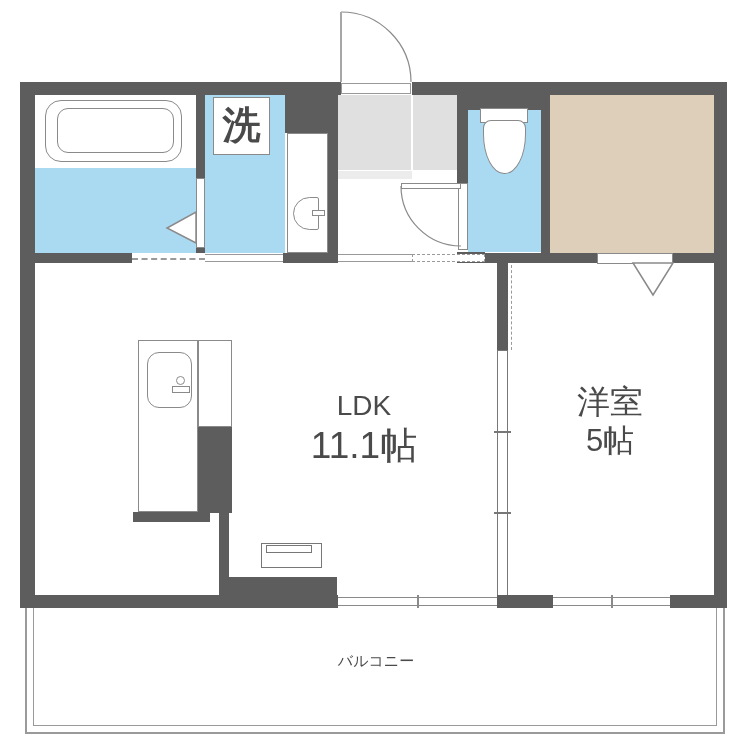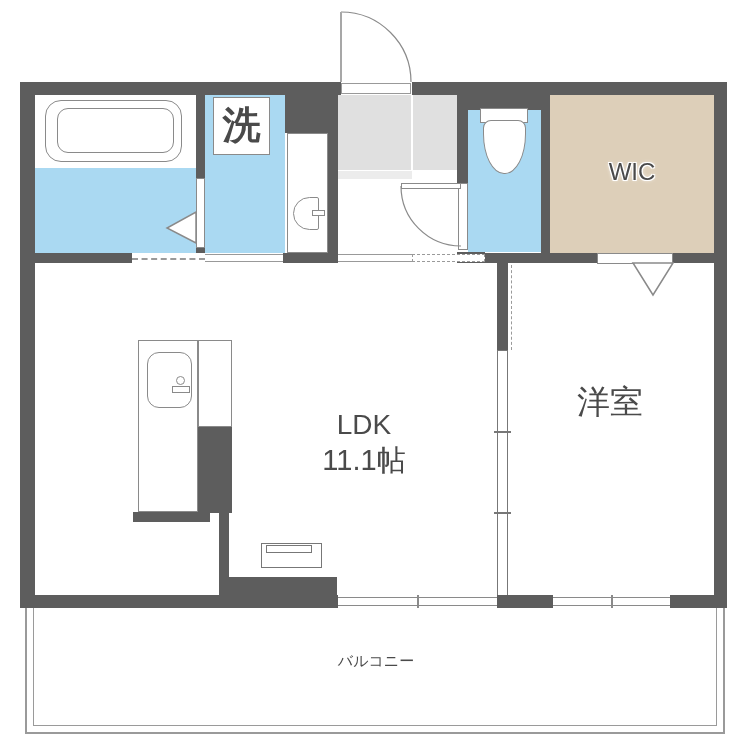--- a/index.html
+++ b/index.html
@@ -106,23 +106,23 @@
   <div class="abs z1" style="left:33px;top:608px;width:684px;height:118px;border:1.5px solid #9a9a9a;border-top:none;box-sizing:border-box;"></div>
 
   <svg class="overlay" width="750" height="750" viewBox="0 0 750 750">
     <path d="M341,12 L341,82" stroke="#8a8a8a" stroke-width="1.5" fill="none"></path>
     <path d="M341,12 A70,70 0 0 1 411,82" stroke="#8a8a8a" stroke-width="1.2" fill="#fff"></path>
     <path d="M401,186 A60,60 0 0 0 461,246" stroke="#8a8a8a" stroke-width="1.2" fill="none"></path>
     <polygon points="196,212 196,243 167,228" fill="#fff" stroke="#8a8a8a" stroke-width="1.5"></polygon>
     <polygon points="633,263 673,263 653,295" fill="#fff" stroke="#8a8a8a" stroke-width="1.5"></polygon>
   </svg>
 
-  <div class="lbl z5" style="left:264px;top:388px;width:200px;margin-top:19px;">
+  <div class="lbl z5" style="left:264px;top:388px;width:200px;">
     <div style="font-size:28px;">LDK</div>
-    <div style="font-size:29px;">11.1帖</div>
+    <div style="font-size:37px;">11.1帖</div>
   </div>
   <div class="lbl z5" style="left:510px;top:381px;width:200px;">
     <div style="font-size:33px;">洋室</div>
+    <div style="font-size:31px;">5帖</div>
   </div>
-  <div class="lbl z5" style="left:550px;top:157px;width:164px;font-size:24px;">WIC</div>
   <div class="lbl z5" style="left:276px;top:652px;width:200px;font-size:15px;">バルコニー</div>
 
 </div>
 
 </body></html>

